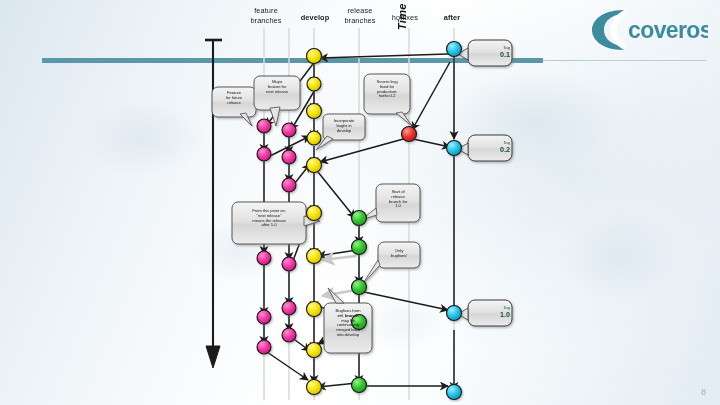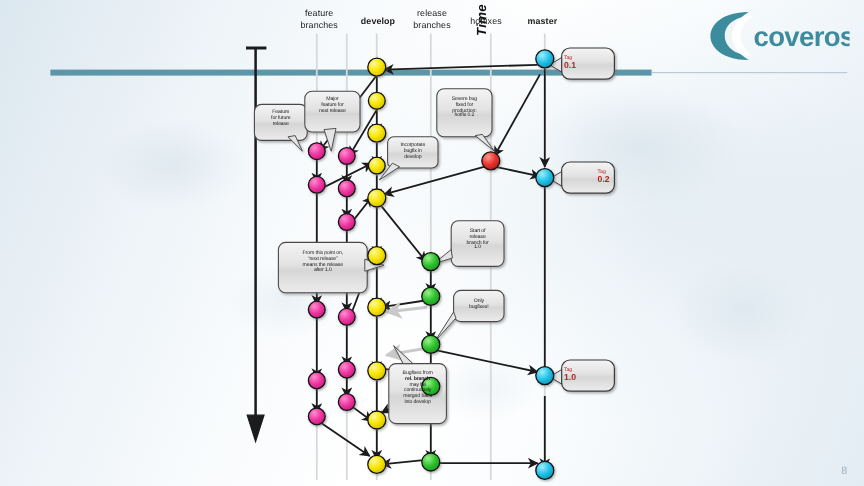--- a/index.html
+++ b/index.html
@@ -55,21 +55,21 @@
   }
   .col-head.bold{ font-weight:bold; }
 
   
   .lbl{
     position:absolute; text-align:center; color:#1a1a1a;
     line-height:1.12; letter-spacing:-.1px;
     font-size:4.3px;
   }
   .lbl .b{ font-weight:bold; }
-  .tag-lbl{ position:absolute; text-align:left; color:#b91c1c; line-height:1.2; }
+  .tag-lbl{ position:absolute; text-align:right; color:#14532d; line-height:1.2; }
   .tag-lbl .t{ font-size:4.2px; display:block; }
   .tag-lbl .v{ font-size:7.2px; font-weight:bold; display:block; margin-top:1px; }
 
   #time-label{
     position:absolute; left:200px; top:28px;
     font-size:11px; font-style:italic; font-weight:bold; color:#111;
     transform:rotate(-90deg); transform-origin:left top;
     letter-spacing:.3px;
   }
 </style>
@@ -92,21 +92,21 @@
 <div id="page-number">8</div>
 
 <div id="diagram">
 
   <div id="time-label">Time</div>
 
   <div class="col-head" style="left:46px;  top:4px;  width:48px;">feature<br>branches</div>
   <div class="col-head bold" style="left:96px;  top:11px; width:46px;">develop</div>
   <div class="col-head" style="left:140px; top:4px;  width:48px;">release<br>branches</div>
   <div class="col-head" style="left:188px; top:11px; width:42px;">hotfixes</div>
-  <div class="col-head bold" style="left:234px; top:11px; width:44px;">master</div>
+  <div class="col-head bold" style="left:234px; top:11px; width:44px;">after</div>
 
   <svg width="342" height="400" viewBox="0 0 342 400">
     <defs>
       <radialGradient id="gPink" cx="35%" cy="30%" r="75%">
         <stop offset="0%" stop-color="#ff8ed0"></stop>
           <stop offset="55%" stop-color="#ef37a2"></stop>
           <stop offset="100%" stop-color="#c61a7d"></stop>
       </radialGradient>
       <radialGradient id="gYellow" cx="35%" cy="30%" r="75%">
         <stop offset="0%" stop-color="#fff89a"></stop>

